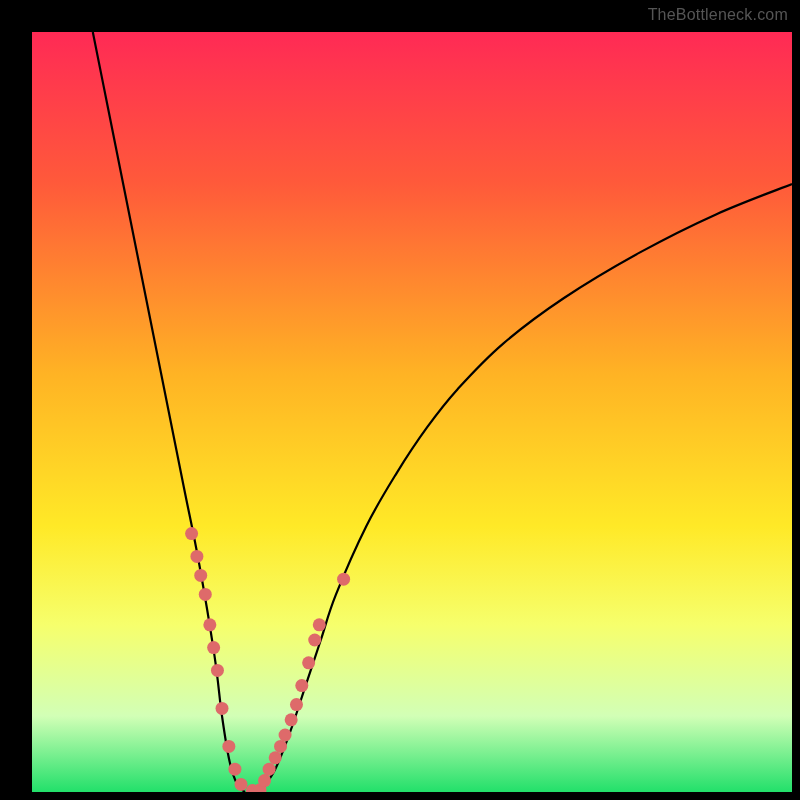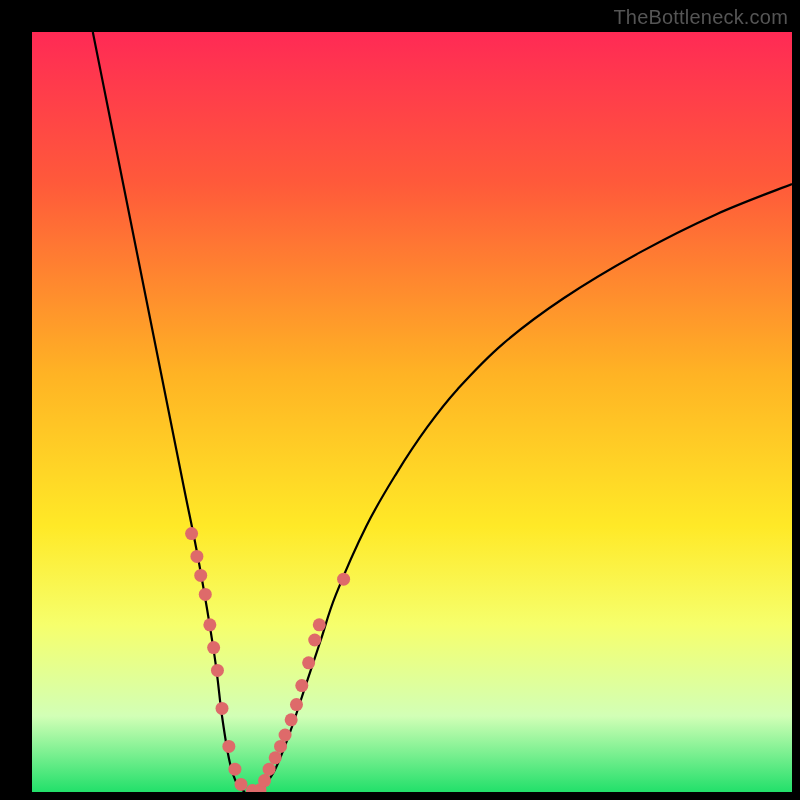--- a/index.html
+++ b/index.html
@@ -22,21 +22,21 @@
     top: 32px;
     width: 760px;   
     height: 760px;  
     overflow: hidden;
   }
   .watermark {
     position: absolute;
     top: 6px;
     right: 12px;
     color: #555;
-    font-size: 20px;
+    font-size: 16px;
     font-weight: 500;
     user-select: none;
     letter-spacing: 0.2px;
   }
   svg { display: block; }
 </style>
 </head>
 <body>
 
 <div class="frame">

